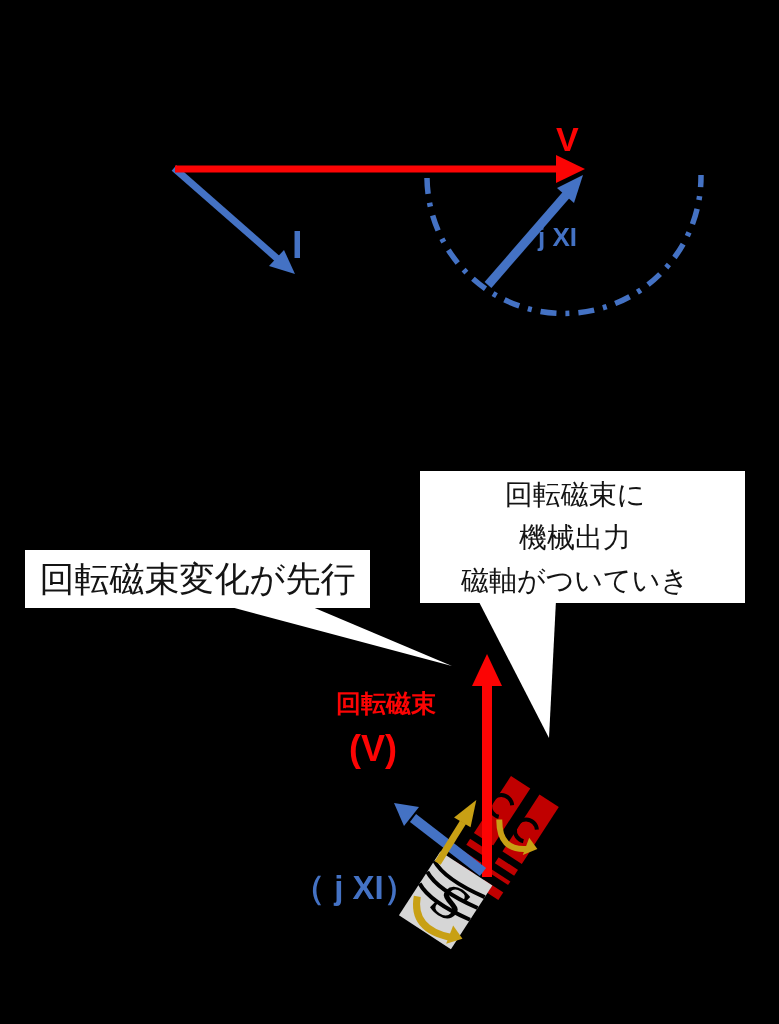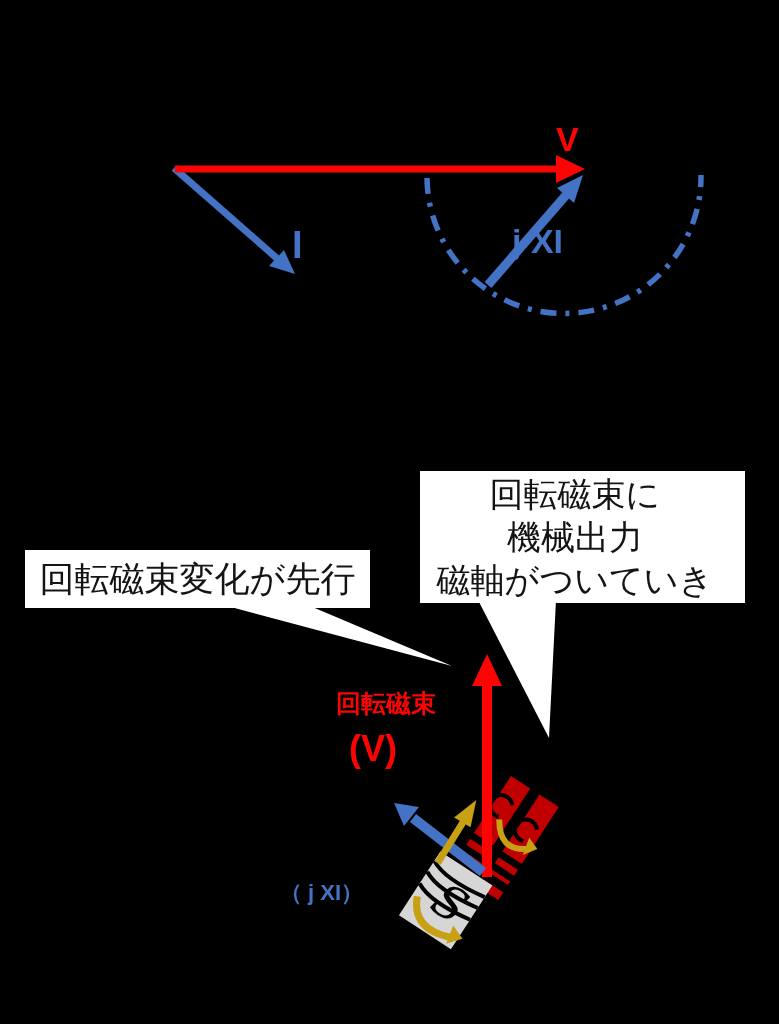--- a/index.html
+++ b/index.html
@@ -19,28 +19,28 @@
   .stroke-gold{stroke:var(--gold);fill:none;}
   .stroke-black{stroke:#000;fill:none;}
   .lbl{position:absolute;font-weight:bold;white-space:nowrap;line-height:1;}
   .lbl-red{color:var(--bright_red);}
   .lbl-blue{color:var(--blue);}
   .bubble-text{position:absolute;color:var(--bubble_text);
     display:flex;flex-direction:column;align-items:center;justify-content:center;
     text-align:center;font-weight:400;}
   #left-bubble-text{left:25px;top:550px;width:345px;height:58px;font-size:35px;text-align:center;}
   #right-bubble-text{left:420px;top:471px;width:310px;height:132px;
-    font-size:34px;line-height:43px;}
+    font-size:28px;line-height:43px;}
   #v-label{left:556px;top:122px;font-size:34px;}
   #i-label{left:292px;top:226px;font-size:38px;}
-  #jxi-label{left:512px;top:224px;font-size:34px;}
+  #jxi-label{left:538px;top:224px;font-size:26px;}
   #rotflux-label{left:336px;top:691px;font-size:25px;}
   #rotflux-symbol{left:349px;top:731px;font-size:36px;}
   #armflux-label{left:138px;top:831px;font-size:34px;}
-  #armflux-symbol{left:280px;top:871px;font-size:22px;margin-top:11px;}
+  #armflux-symbol{left:292px;top:871px;font-size:33px;}
   #rotor-pole-s{font-family:"DejaVu Serif","Liberation Serif",serif;
     font-style:italic;font-size:46px;fill:#000;}
 </style>
 </head>
 <body>
 
 <div id="stage">
 
 <svg width="779" height="1024" viewBox="0 0 779 1024">
 

